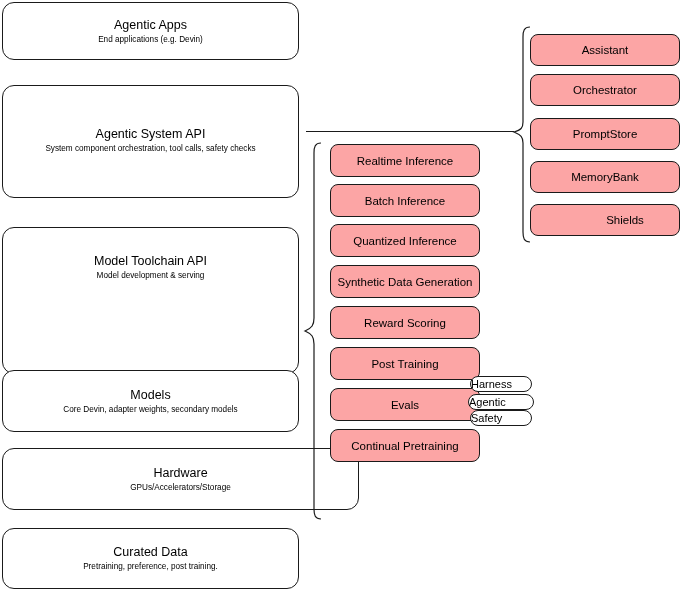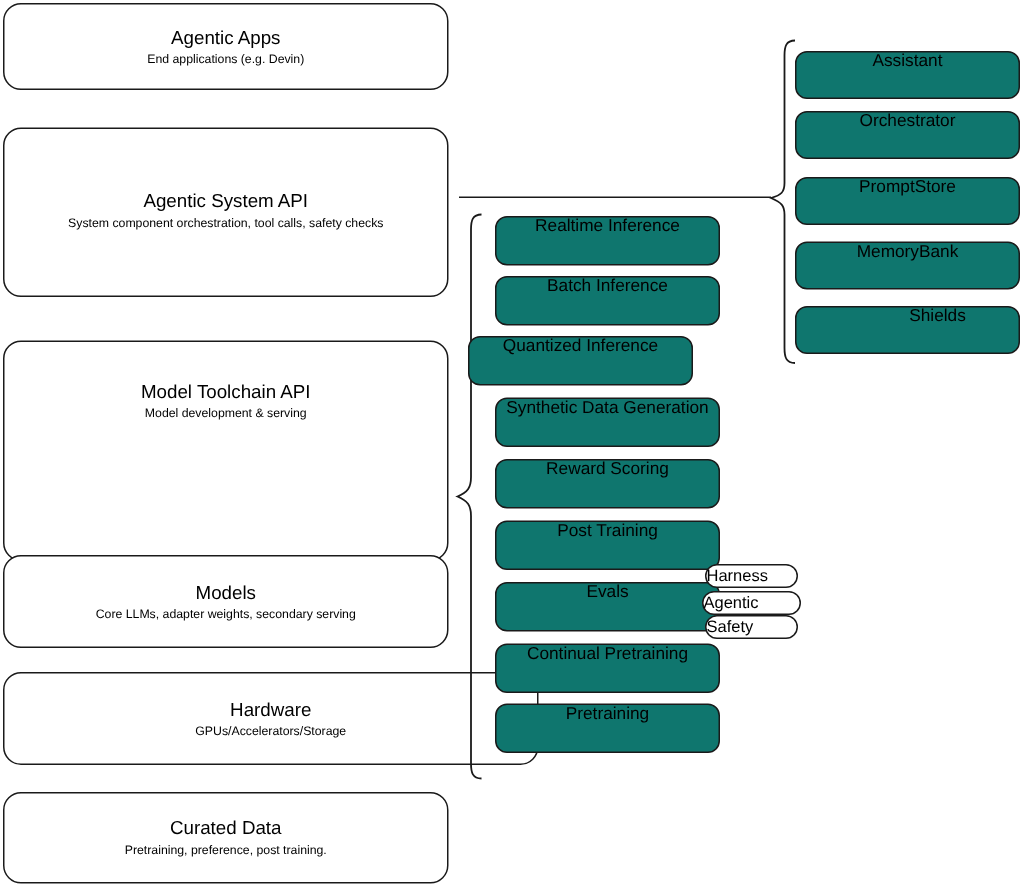--- a/index.html
+++ b/index.html
@@ -43,23 +43,23 @@
     color: #000;
     white-space: nowrap;
     margin-top: 1px;
   }
 
   .pill {
     position: absolute;
     box-sizing: border-box;
     border: 1.2px solid #1a1a1a;
     border-radius: 8px;
-    background: #0f766e;
+    background: #fca5a5;
     display: flex;
-    align-items: flex-start;
+    align-items: center;
     justify-content: center;
     font-size: 11.5px;
     color: #000;
     white-space: nowrap;
   }
 
   .tag {
     position: absolute;
     box-sizing: border-box;
     border: 1.2px solid #1a1a1a;
@@ -106,21 +106,21 @@
     <div class="layer-sub">System component orchestration, tool calls, safety checks</div>
   </div>
 
   <div class="layer-box" style="left:2px; top:227px; width:297px; height:147px; padding-top:26px;">
     <div class="layer-title">Model Toolchain API</div>
     <div class="layer-sub">Model development &amp; serving</div>
   </div>
 
   <div class="layer-box" style="left:2px; top:370px; width:297px; height:62px; justify-content:center;">
     <div class="layer-title">Models</div>
-    <div class="layer-sub">Core LLMs, adapter weights, secondary serving</div>
+    <div class="layer-sub">Core Devin, adapter weights, secondary models</div>
   </div>
 
   <div class="layer-box" style="left:2px; top:448px; width:357px; height:62px; justify-content:center;">
     <div class="layer-title">Hardware</div>
     <div class="layer-sub">GPUs/Accelerators/Storage</div>
   </div>
 
   <div class="layer-box" style="left:2px; top:528px; width:297px; height:61px; justify-content:center;">
     <div class="layer-title">Curated Data</div>
     <div class="layer-sub">Pretraining, preference, post training.</div>
@@ -133,40 +133,37 @@
       <path d="M18 1 C 12 1, 11 5, 11 11 L 11 176 C 11 183, 9 186, 2 189 C 9 192, 11 195, 11 202 L 11 367 C 11 373, 12 377, 18 377"></path>
     </svg>
   </div>
 
   <div class="pill" style="left:330px; top:144px; width:150px; height:33px;">
     <span>Realtime Inference</span>
   </div>
   <div class="pill" style="left:330px; top:184px; width:150px; height:33px;">
     <span>Batch Inference</span>
   </div>
-  <div class="pill" style="left:312px; top:224px; width:150px; height:33px;">
+  <div class="pill" style="left:330px; top:224px; width:150px; height:33px;">
     <span>Quantized Inference</span>
   </div>
   <div class="pill" style="left:330px; top:265px; width:150px; height:33px;">
     <span>Synthetic Data Generation</span>
   </div>
   <div class="pill" style="left:330px; top:306px; width:150px; height:33px;">
     <span>Reward Scoring</span>
   </div>
   <div class="pill" style="left:330px; top:347px; width:150px; height:33px;">
     <span>Post Training</span>
   </div>
   <div class="pill" style="left:330px; top:429px; width:150px; height:33px;">
     <span>Continual Pretraining</span>
   </div>
   <div class="pill" style="left:330px; top:388px; width:150px; height:33px;">
     <span>Evals</span>
-  </div>
-  <div class="pill" style="left:330px; top:469px; width:150px; height:33px;">
-    <span>Pretraining</span>
   </div>
 
   <div class="tag" style="left:470px; top:376px; width:62px; height:16px;">
     <span>Harness</span>
   </div>
   <div class="tag" style="left:468px; top:394px; width:66px; height:16px;">
     <span>Agentic</span>
   </div>
   <div class="tag" style="left:470px; top:410px; width:62px; height:16px;">
     <span>Safety</span>

